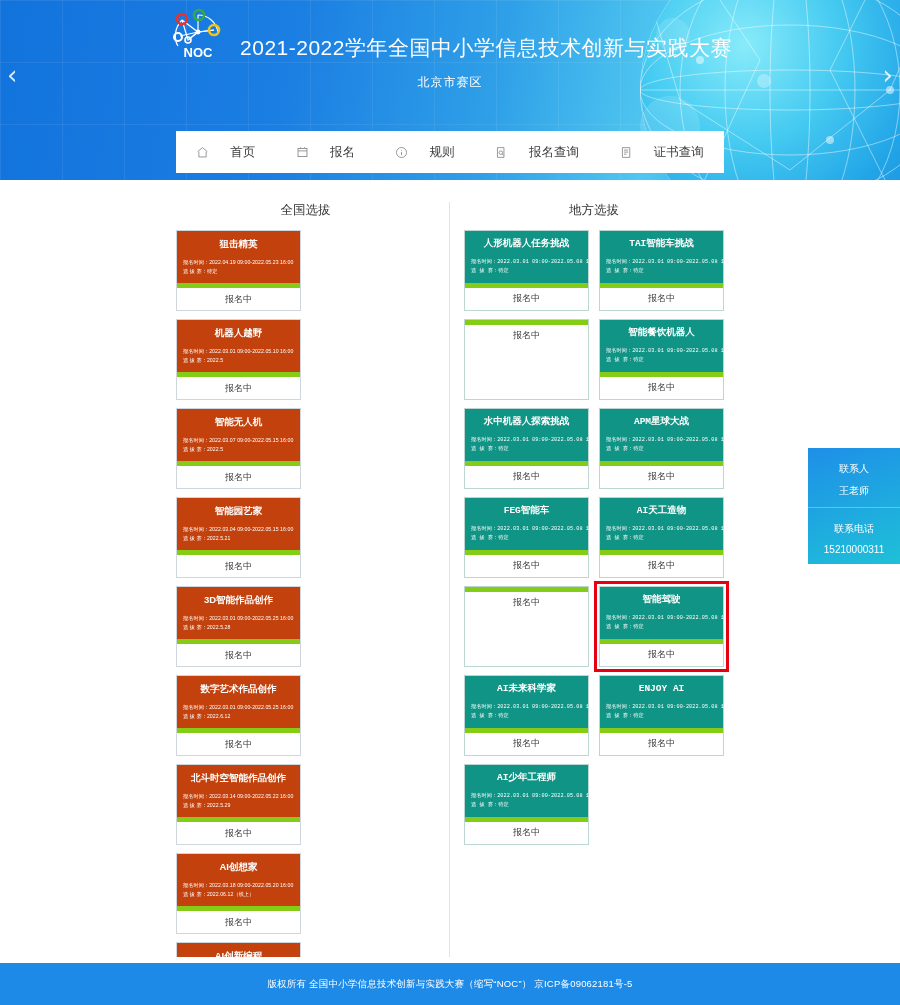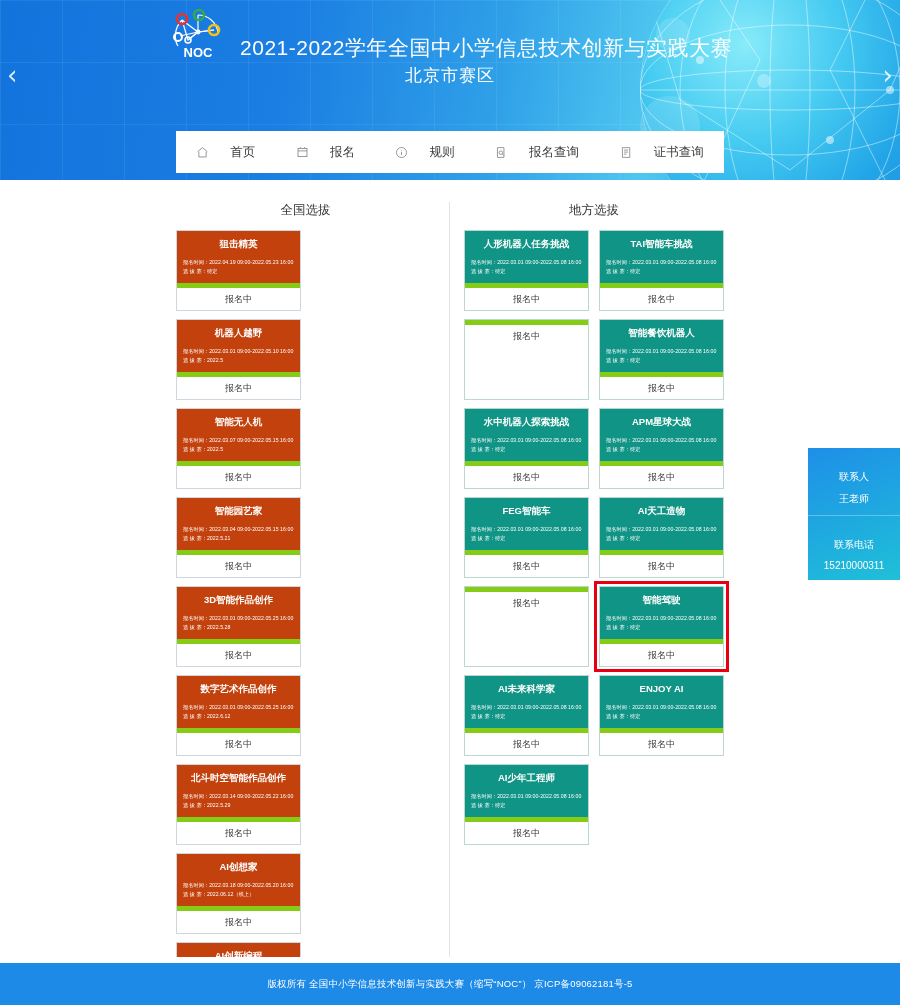--- a/index.html
+++ b/index.html
@@ -60,21 +60,22 @@
   .banner-title {
     color: #ffffff;
     font-size: 21px;
     letter-spacing: .5px;
     font-weight: 400;
     white-space: nowrap;
     padding-bottom: 2px;
   }
   .banner-sub {
     color: #ffffff;
-    font-size: 17px;
+    font-size: 12px;
+    margin-top: 10px;
     letter-spacing: 1px;
   }
 
   
   .navbar {
     position: absolute; left: 176px; top: 131px;
     width: 548px; height: 42px;
     background: #ffffff;
     display: flex; align-items: center; justify-content: space-around;
     z-index: 6;
@@ -146,36 +147,36 @@
     border-top: 5px solid #84cc16;
     background: #ffffff;
     text-align: center;
     font-size: 9px;
     color: #3a3a3a;
     padding: 5px 0 5px 0;
     min-height: 22px;
     line-height: 12px;
   }
   .card.blue { border-color: #cfd6dd; }
-  .card.green { border-color: #bcd6d2; }
+  .card.green { border-color: #bcd6d2; font-family: Liberation Mono, monospace; }
   .card.highlight {
     outline: 3px solid #e60012;
     outline-offset: 2px;
   }
 
   
   .contact {
     position: absolute; right: 0; top: 448px;
     width: 92px;
     background: linear-gradient(160deg, #1e8fe8 0%, #1fc0d8 100%);
     color: #ffffff;
     text-align: center;
     z-index: 8;
   }
-  .contact-block { padding: 22px 4px 9px 4px; }
+  .contact-block { padding: 14px 4px 9px 4px; }
   .contact-block + .contact-block { border-top: 1px solid rgba(255,255,255,.3); }
   .contact-label { font-size: 10px; margin-bottom: 8px; }
   .contact-value { font-size: 10px; }
 
   
   .footer {
     position: absolute; left: 0; bottom: 0;
     width: 900px; height: 42px;
     background: #1e8ae8;
     display: flex; align-items: center; justify-content: center;

